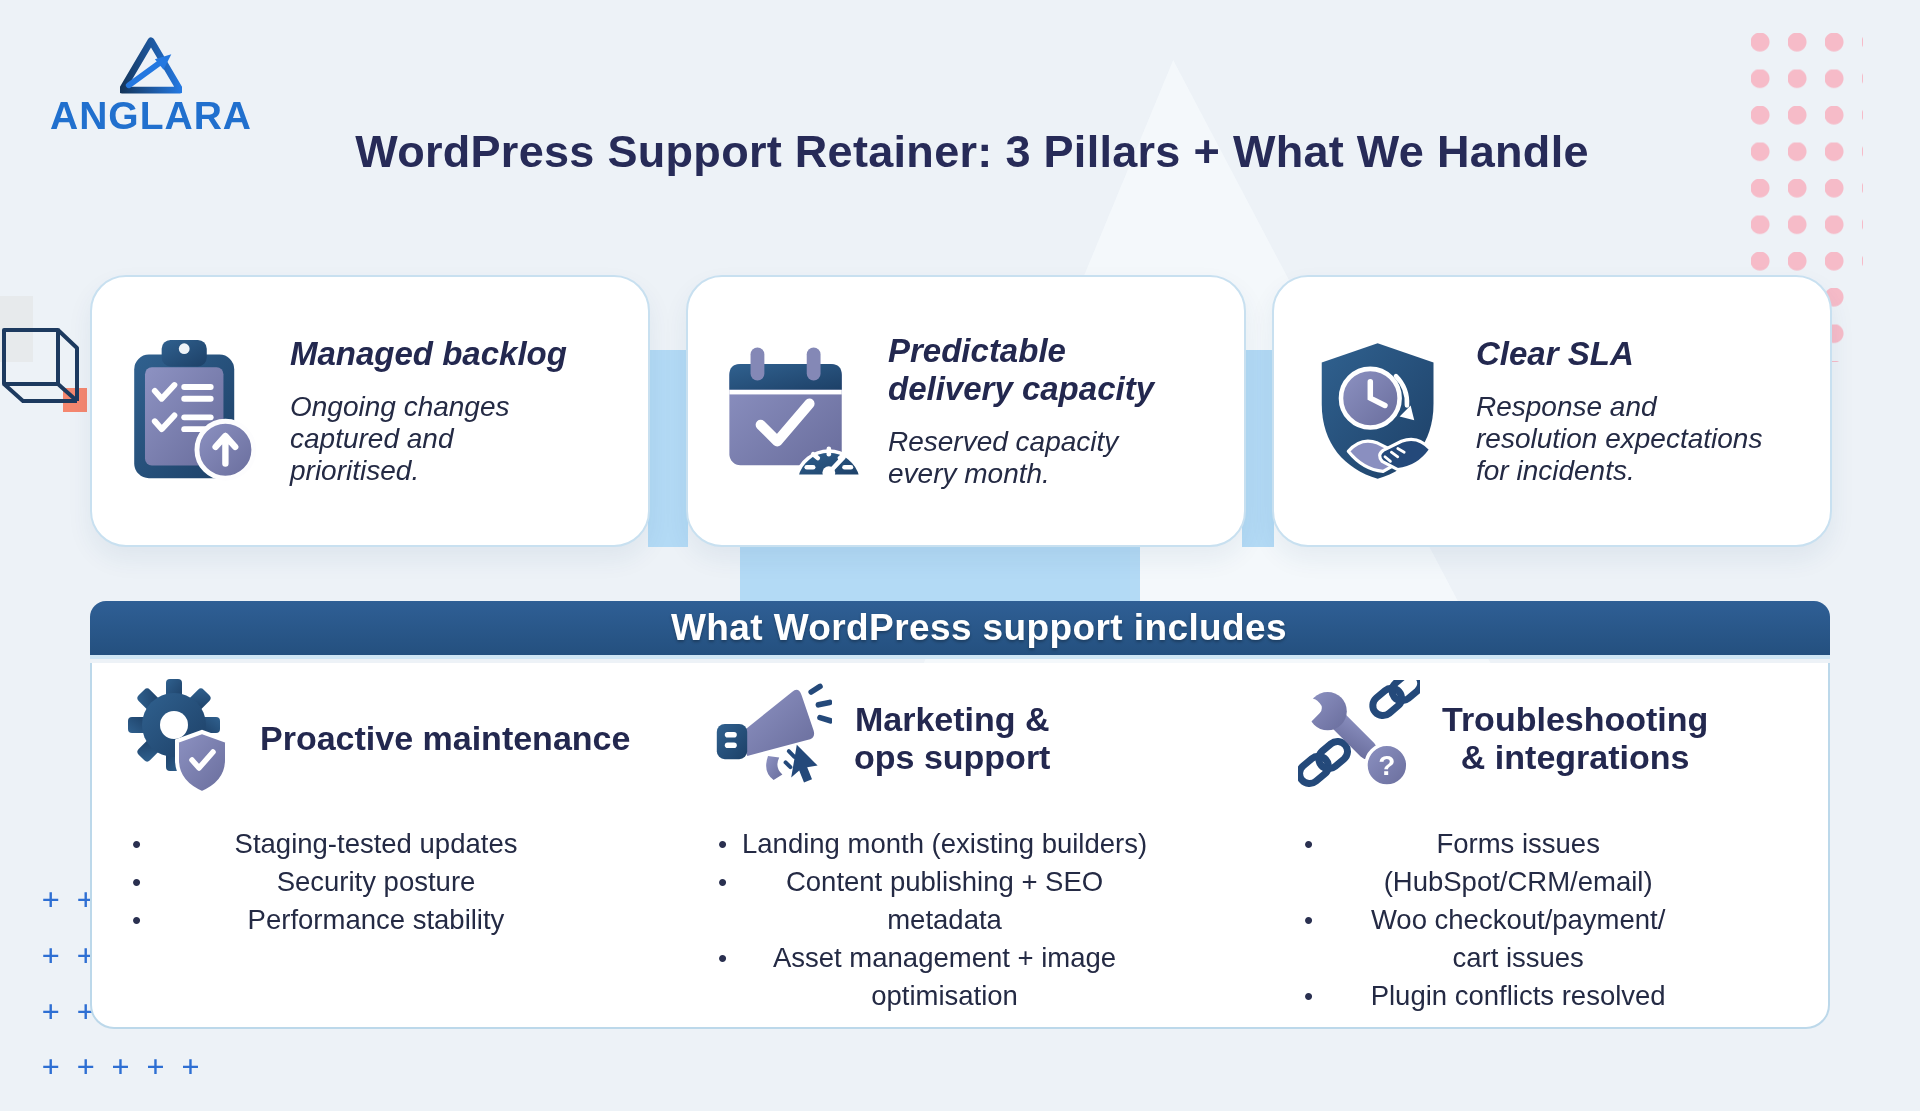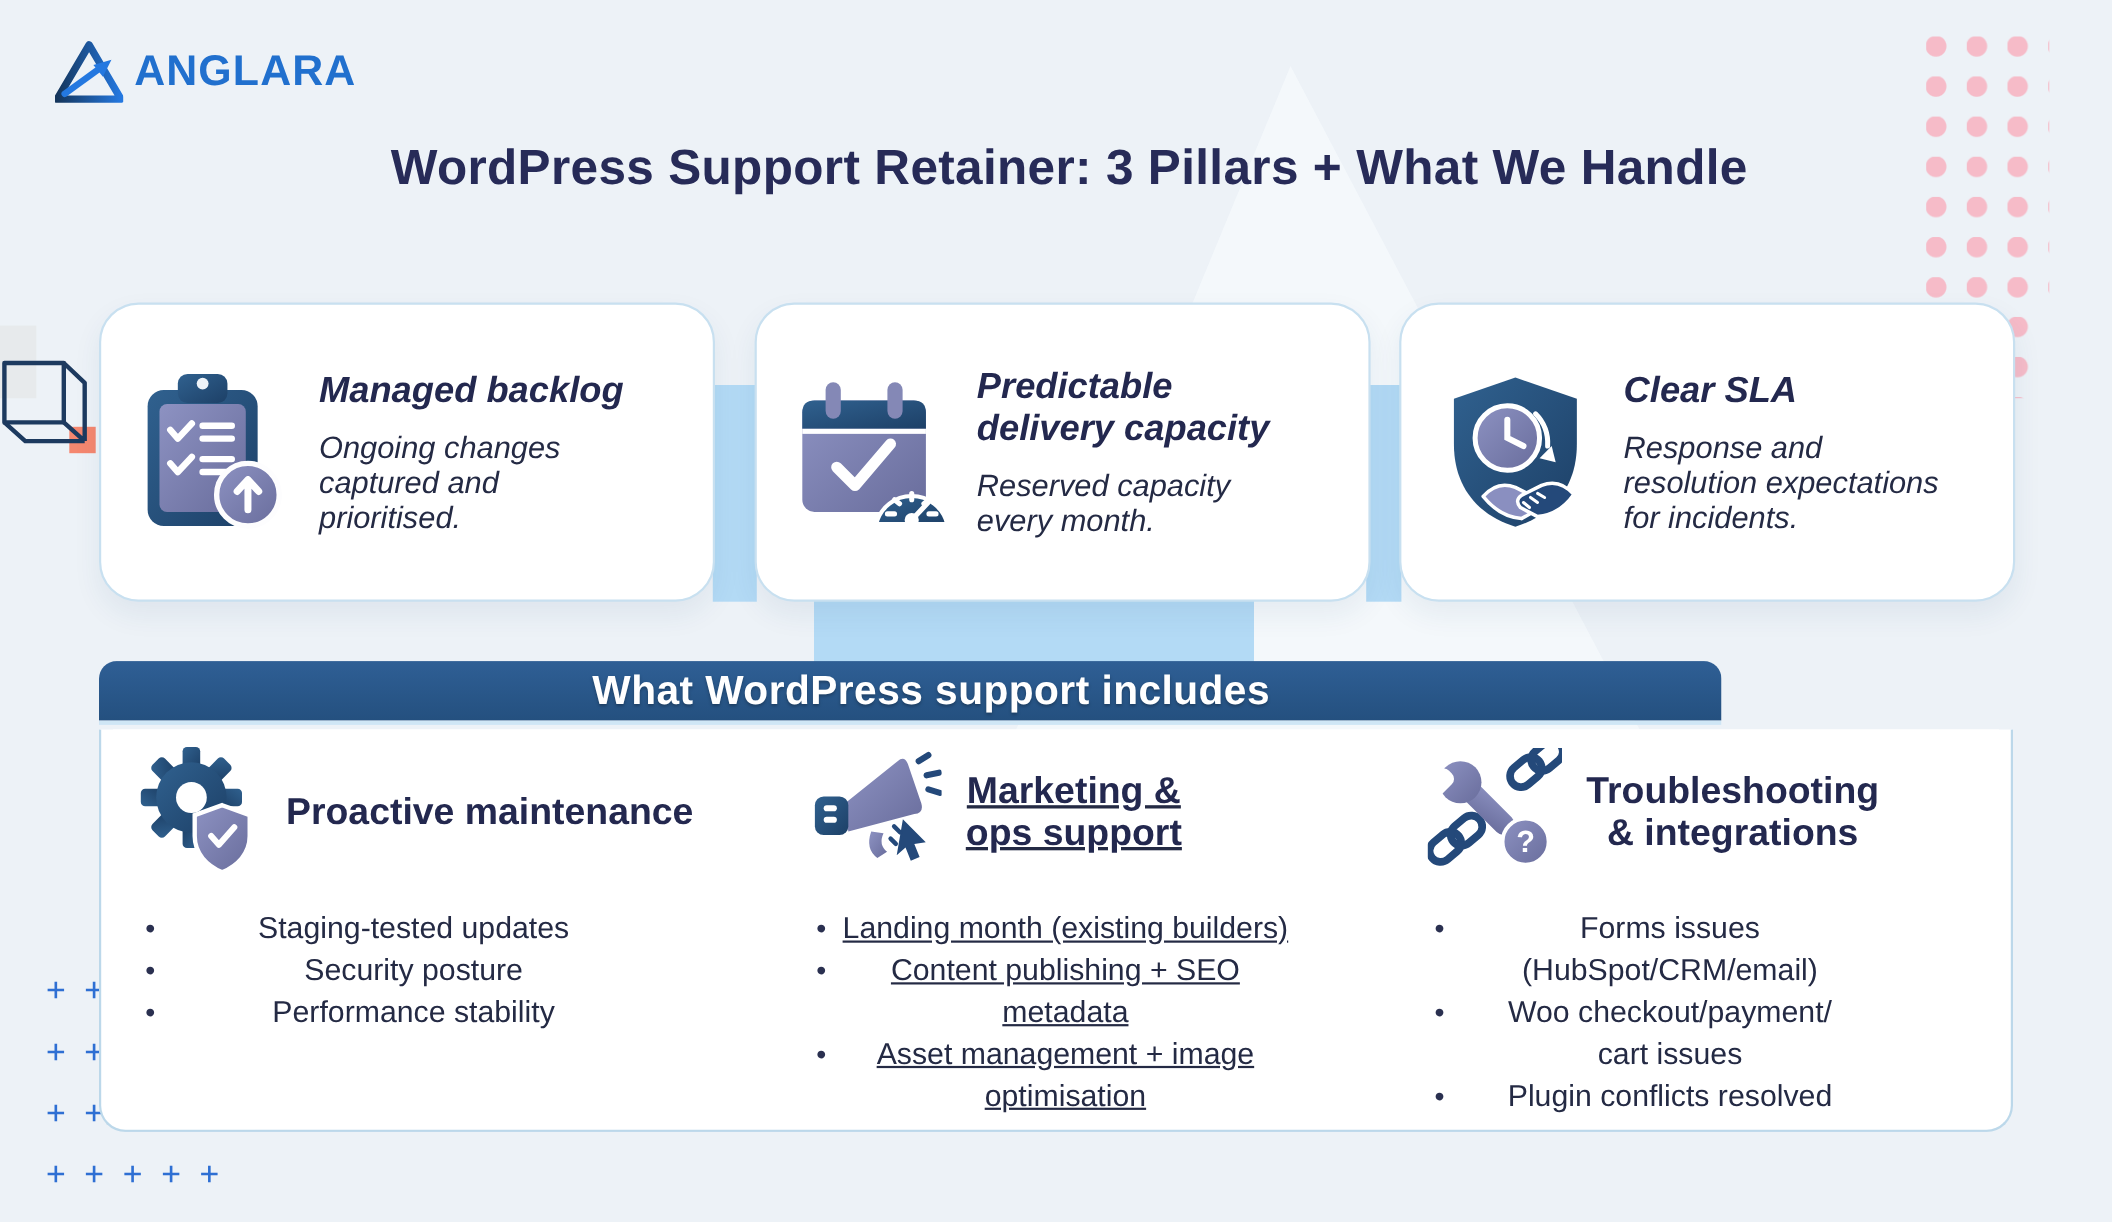--- a/index.html
+++ b/index.html
@@ -14,21 +14,21 @@
     font-family:"Liberation Sans", sans-serif; color:var(--body-text);
   }
   .abs{position:absolute;}
   
   .bg-tri{
     left:830px; top:60px; width:780px; height:830px;
     background:rgba(250,253,255,.55);
     clip-path:polygon(44% 0, 100% 100%, 0 100%);
   }
   
-  .logo{left:50px; top:36px; display:flex; align-items:center; gap:10px;}
+  .logo{left:50px; top:36px; display:flex; align-items:center; flex-direction:column;}
   .logo-text{
     font-size:39px; font-weight:bold; letter-spacing:1px; color:var(--accent-blue);
   }
   
   .page-title{
     left:0; top:126px; width:1920px; text-align:center;
     font-size:45px; font-weight:bold; color:#272b58; letter-spacing:.3px;padding-left:24px;
   }
   
   .conn{background:var(--connector);}
@@ -47,38 +47,38 @@
   .card-text h2{
     font-size:33px; font-weight:bold; color:var(--heading);
     line-height:1.15; white-space:pre-line;
   }
   .card-text p{
     margin-top:18px; font-size:28px; line-height:1.14;
     color:var(--body-text); white-space:pre-line;
   }
   
   .banner{
-    left:90px; top:601px; width:1475px; height:58px;
+    left:90px; top:601px; width:1740px; height:58px;
     background:linear-gradient(180deg,#2f5f95 0%,#24507f 100%);
     border-radius:16px 16px 0 0; border-bottom:4px solid #cfe6f5;
     display:flex; align-items:center; justify-content:center; z-index:3;padding-left:38px;
   }
   .banner h2{
     color:#fff; font-size:37px; font-weight:bold; letter-spacing:.4px;
     text-shadow:0 2px 3px rgba(0,0,0,.28);
   }
   
   .panel{
     left:90px; top:663px; width:1740px; height:366px; background:#fff;
     border:2px solid #bcd8ea; border-top:none; border-radius:0 0 24px 24px;
     z-index:2;
     text-align:center;
   }
   .col{position:absolute; top:14px;}
-  .col1{left:34px;} .col2{left:644px;text-decoration:underline;} .col3{left:1206px;}
+  .col1{left:34px;} .col2{left:620px;} .col3{left:1206px;}
   .col-head{display:flex; align-items:center; gap:22px; height:122px;}
   .col-head h3{
     font-size:34px; font-weight:bold; color:var(--heading);
     line-height:1.12; white-space:pre-line;
   }
   .col ul{margin-top:26px; list-style:none;}
   .col li{
     position:relative; padding-left:30px; font-size:27.5px; line-height:38px;
     color:var(--body-text); white-space:pre-line;
   }

